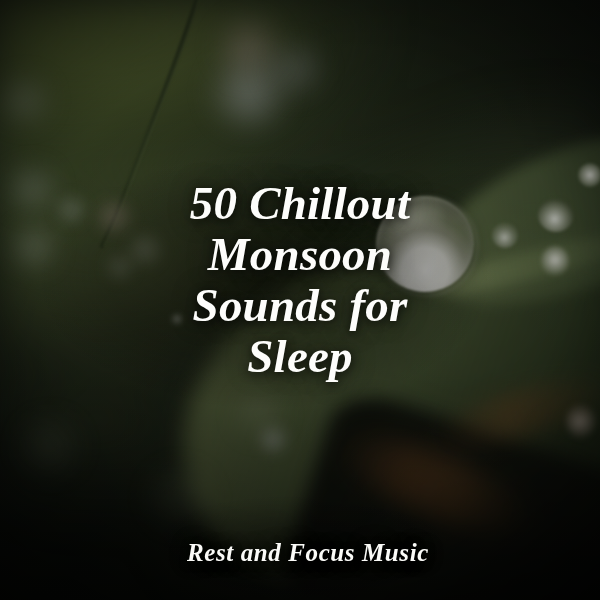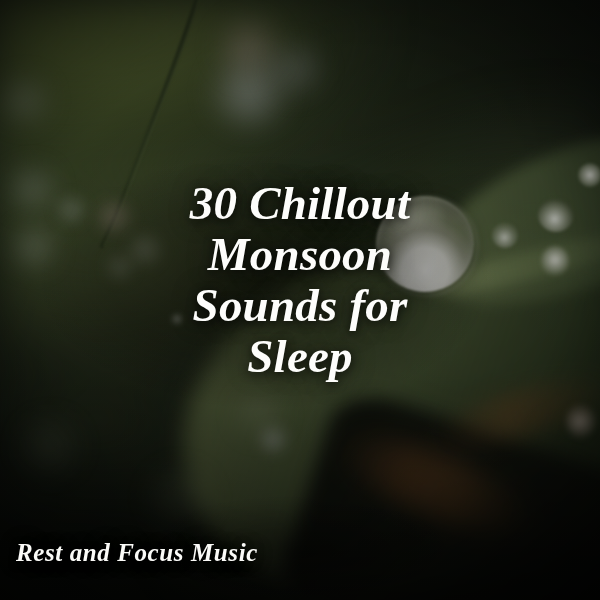--- a/index.html
+++ b/index.html
@@ -200,21 +200,21 @@
     text-shadow: 0 2px 10px rgba(0,0,0,0.72), 0 0 26px rgba(0,0,0,0.45);
     white-space: pre-line;
   }
 
   #album-artist {
     position: absolute;
     top: 538px;
     left: 0;
     right: 0;
     margin: 0;
-    text-align: left;
+    text-align: center;
     color: #fbfbf8;
     font-family: "Liberation Serif", "DejaVu Serif", serif;
     font-style: italic;
     font-weight: 700;
     font-size: 25px;
     line-height: 30px;
     letter-spacing: 0.6px;
     text-shadow: 0 2px 9px rgba(0,0,0,0.75), 0 0 20px rgba(0,0,0,0.45);
     padding-left: 16px;
   }
@@ -266,20 +266,20 @@
     <div class="droplet" id="droplet-c"></div>
     <div class="droplet" id="droplet-d"></div>
     <div class="droplet" id="droplet-e"></div>
     <div class="droplet" id="droplet-f"></div>
   </div>
 
   <div class="bg-layer" id="bg-vignette"></div>
   <div class="bg-layer" id="bg-text-scrim"></div>
 
   <div id="text-layer">
-    <h1 id="album-title">30 Chillout
+    <h1 id="album-title">50 Chillout
 Monsoon
 Sounds for
 Sleep</h1>
     <div id="album-artist">Rest and Focus Music</div>
   </div>
 
 </div>
 
 </body></html>

